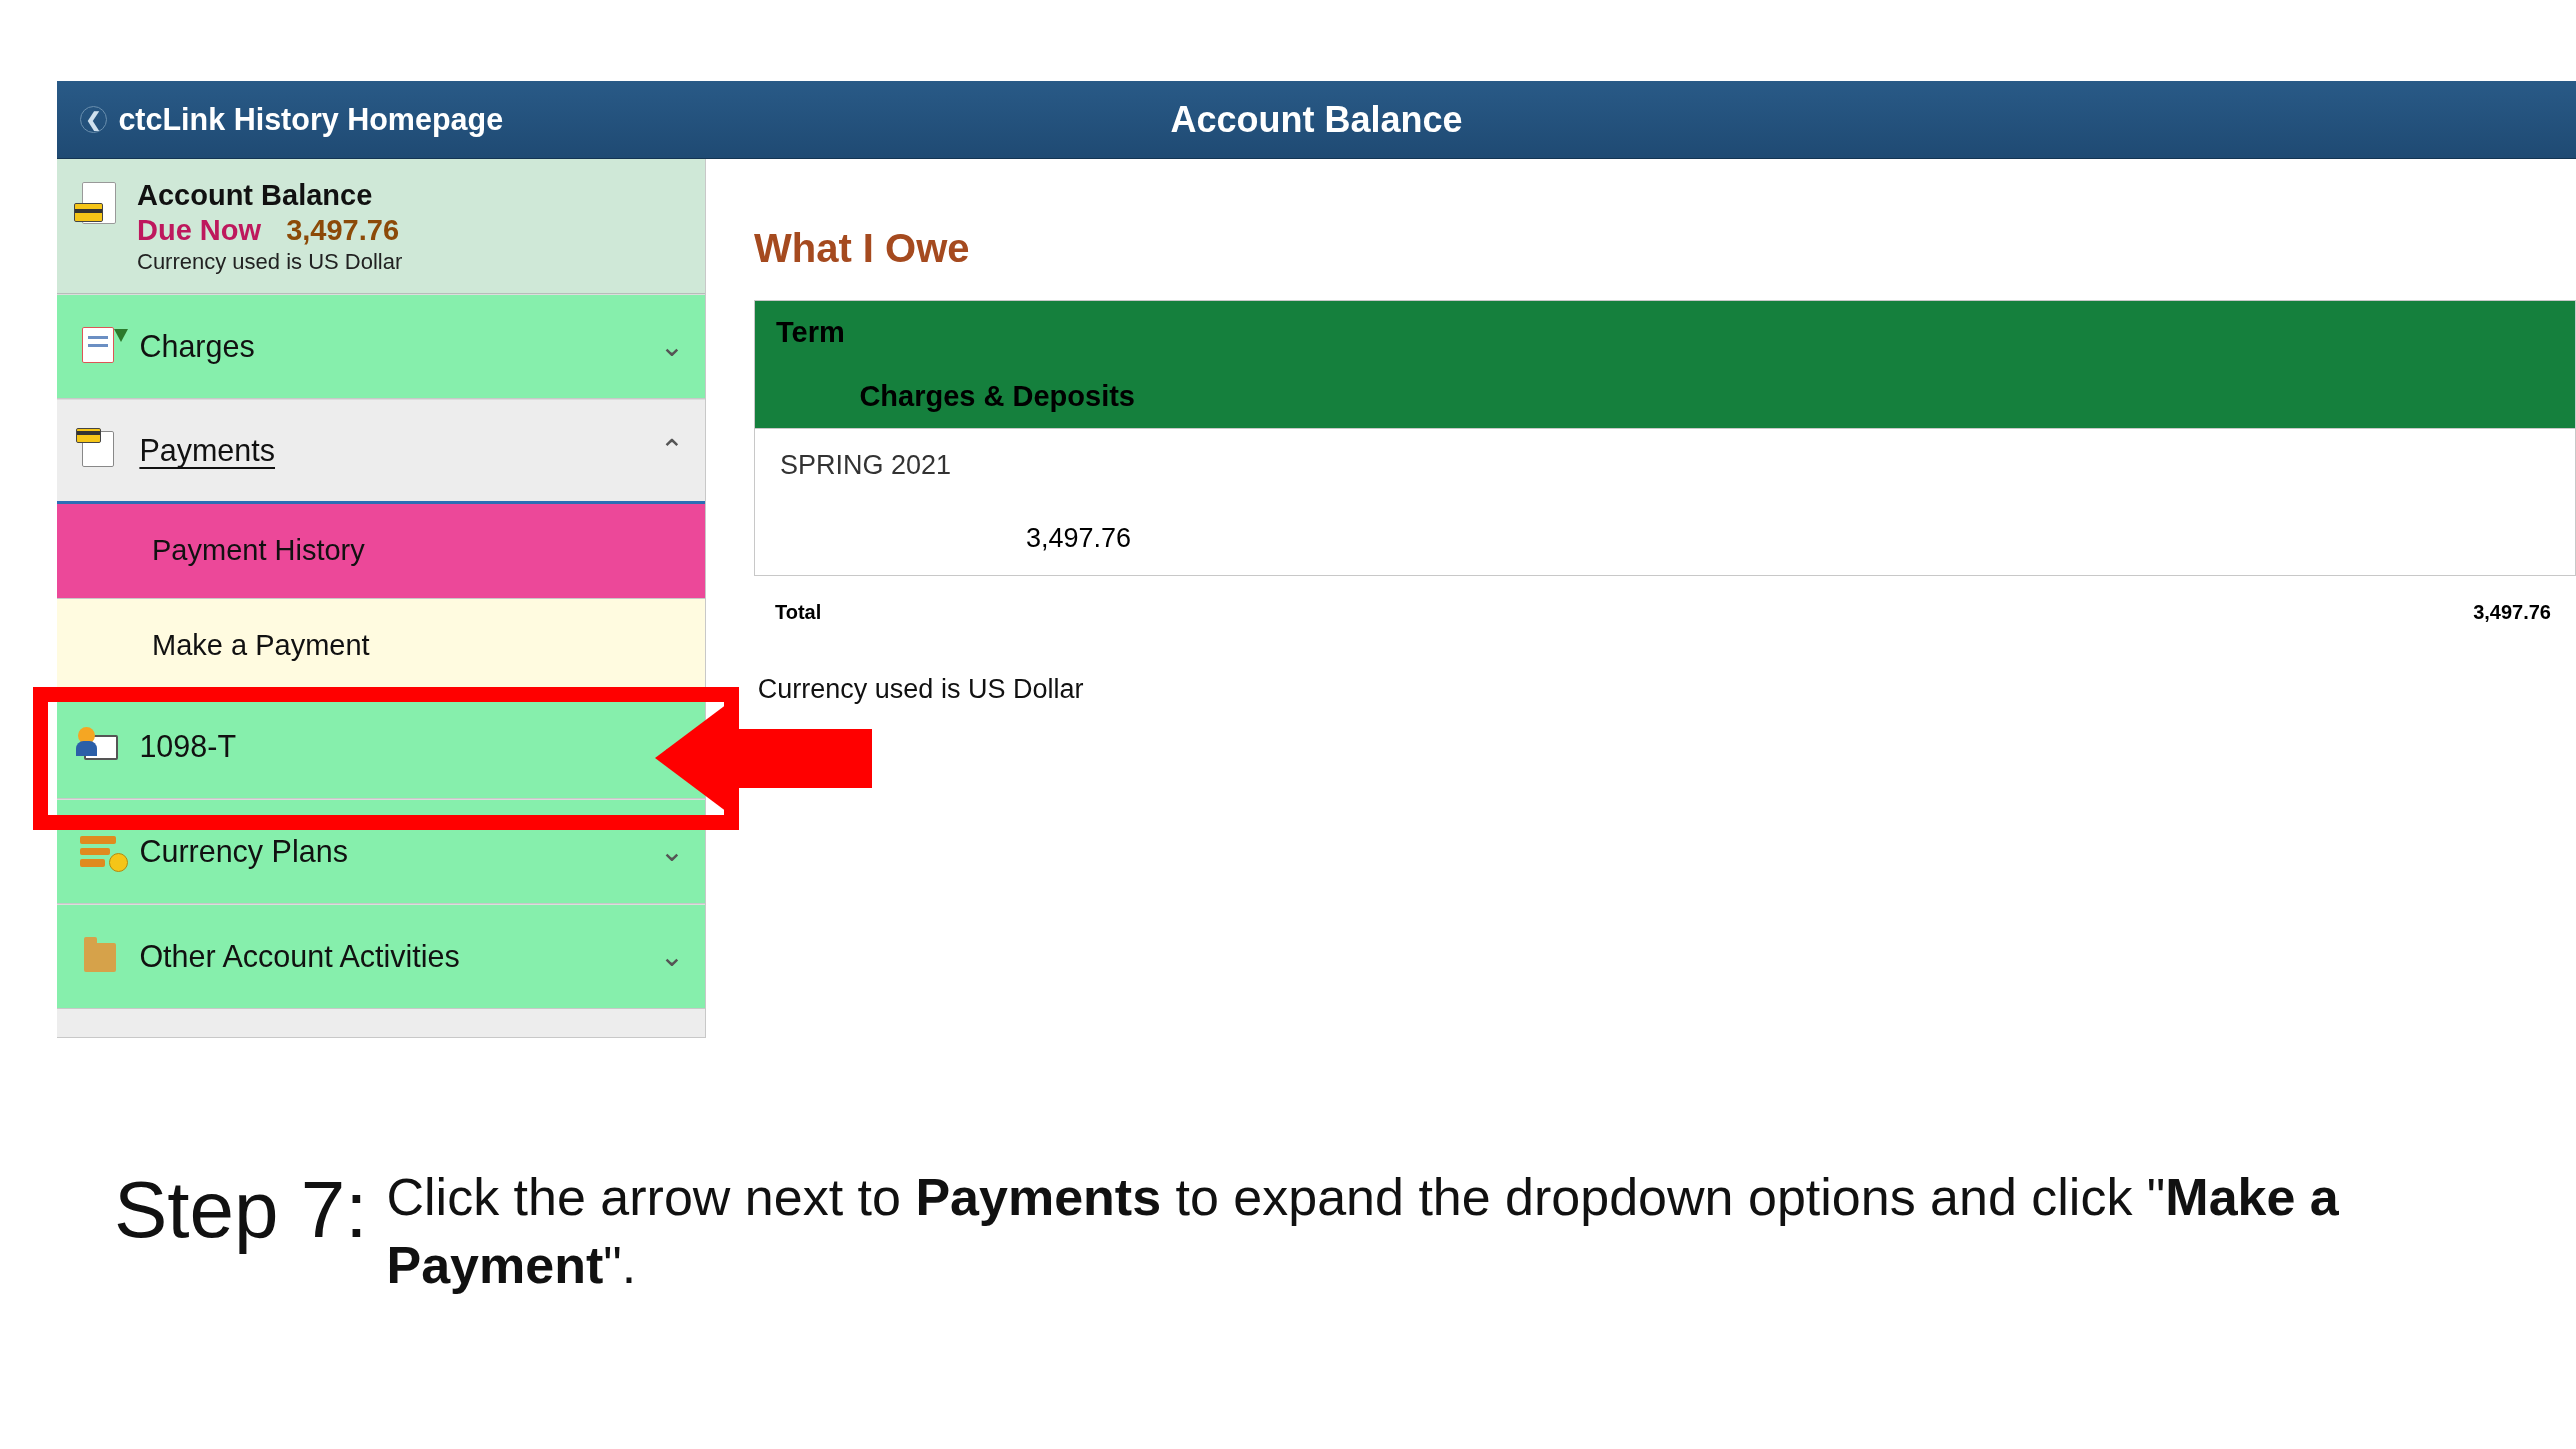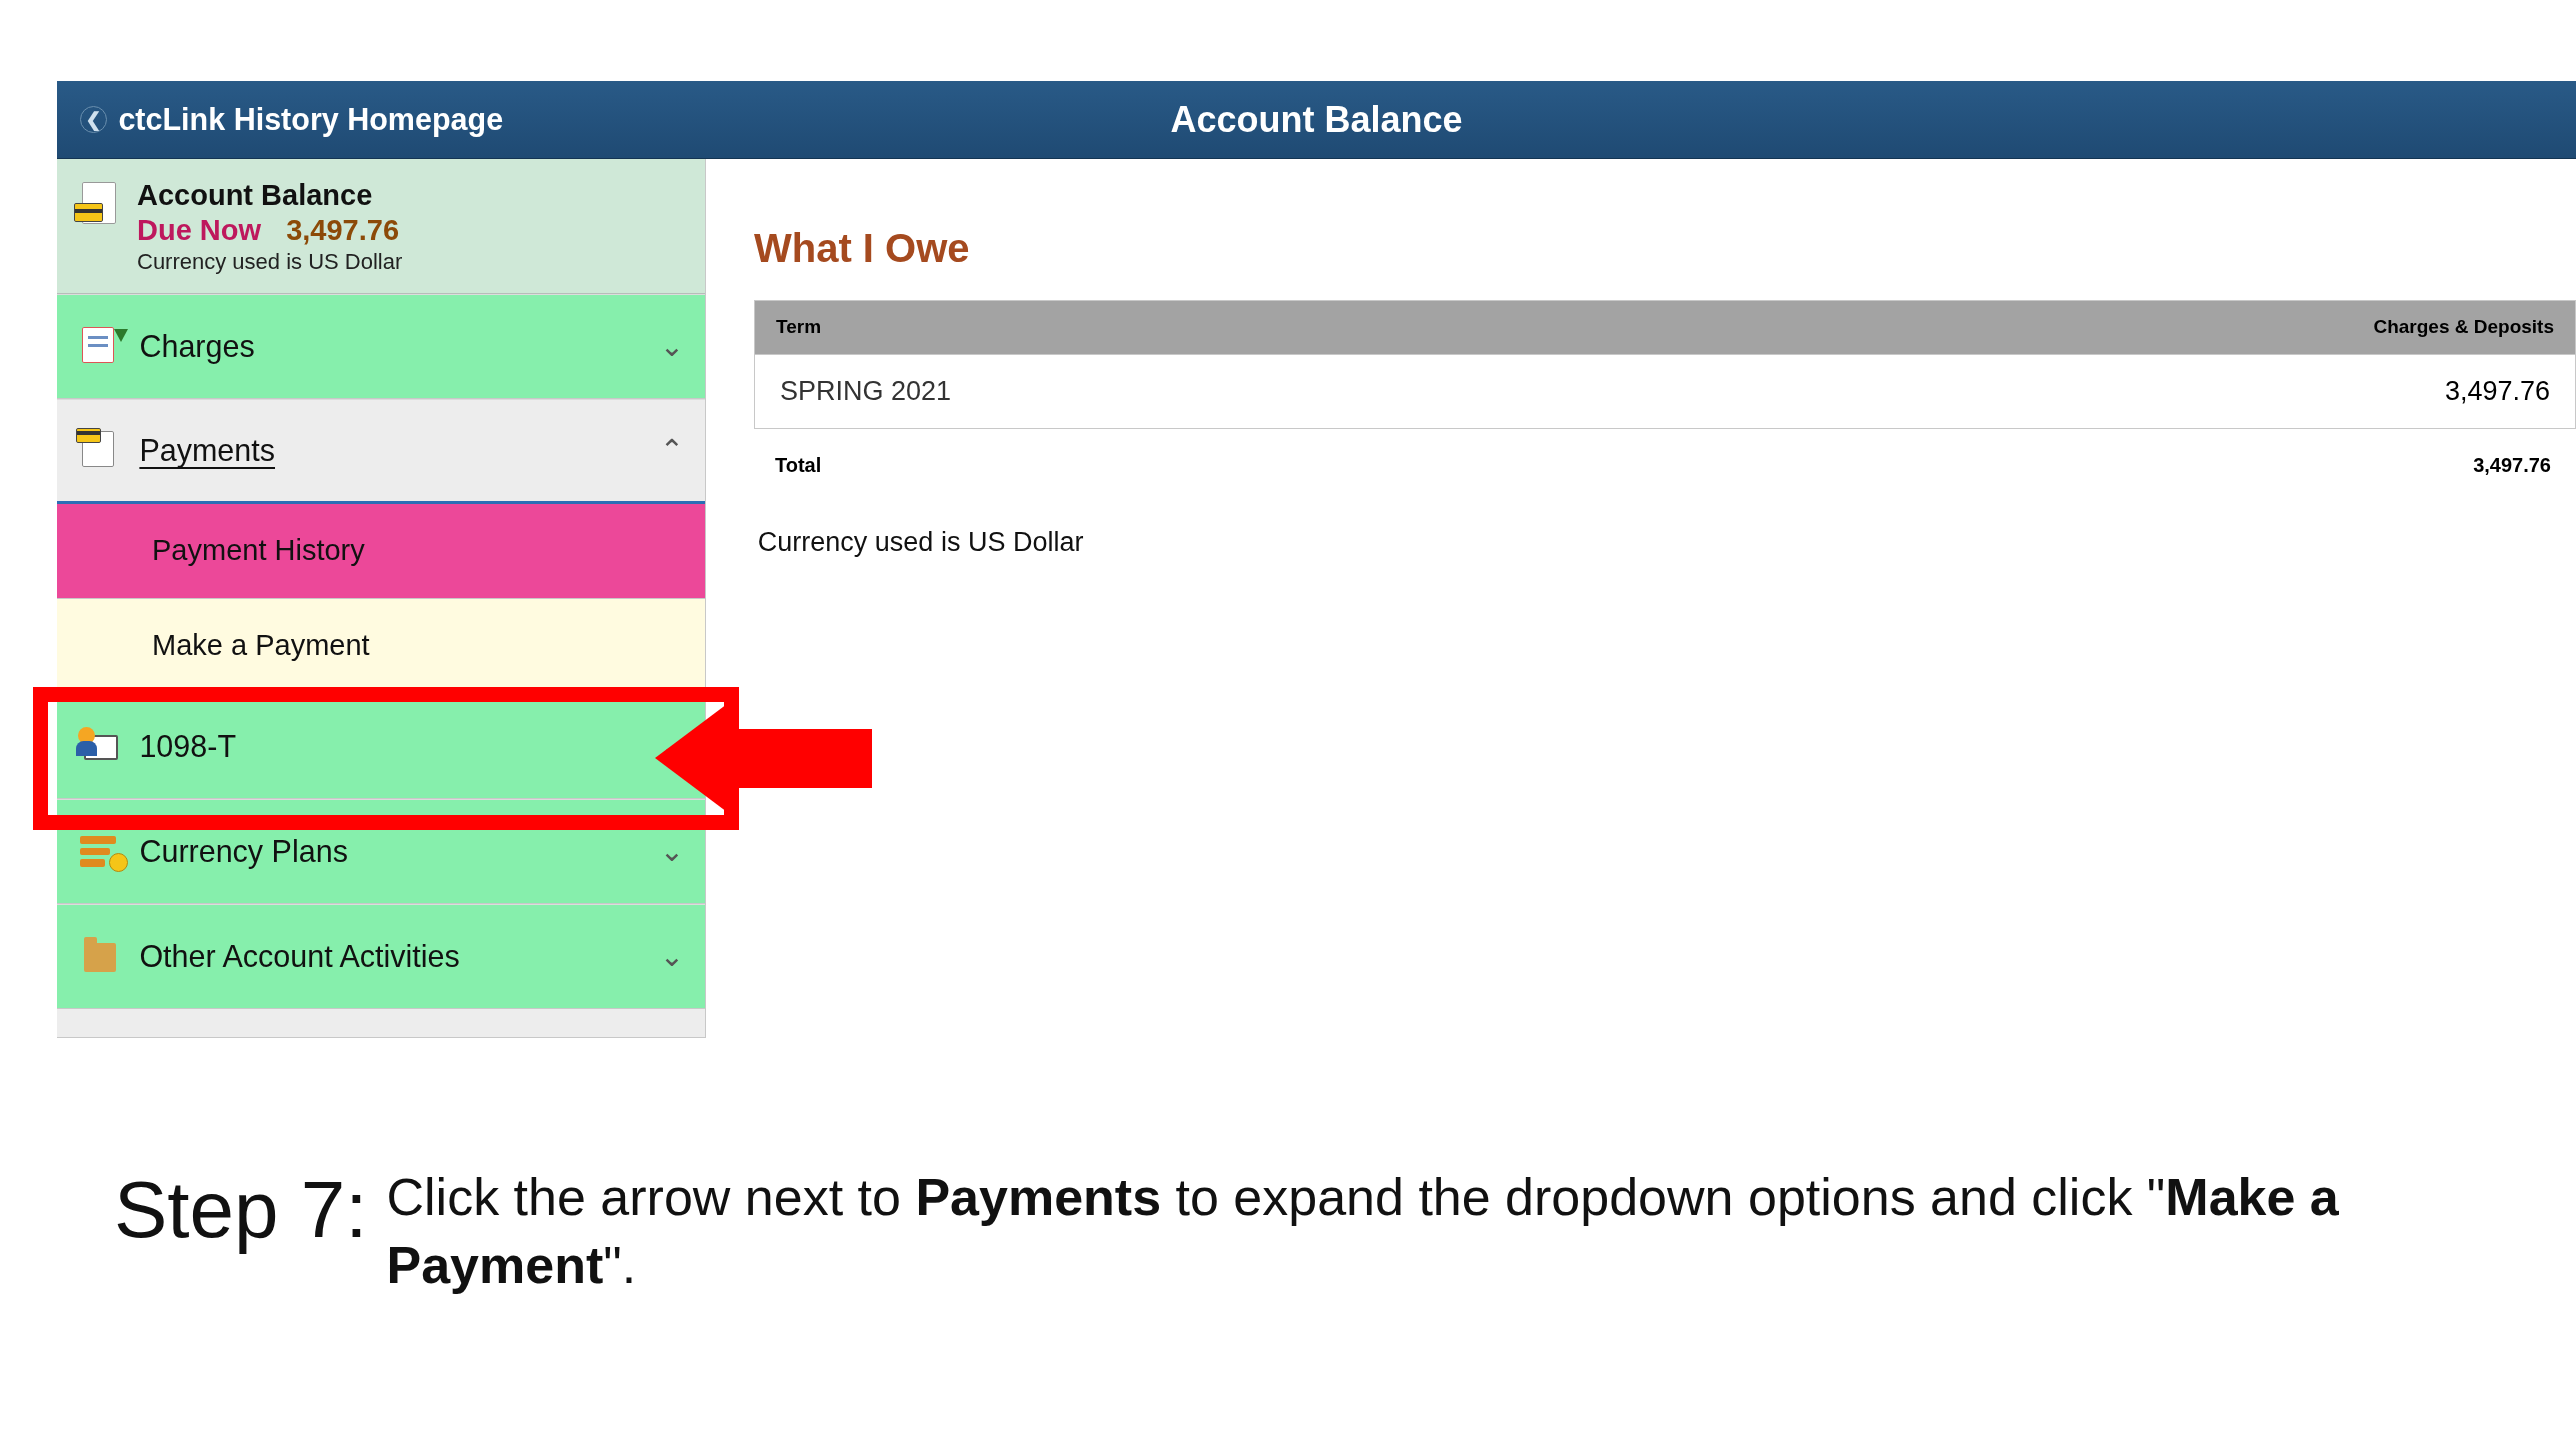--- a/index.html
+++ b/index.html
@@ -183,33 +183,35 @@
     color: #a54a1f;
     font-weight: bold;
     font-size: 40px;
     margin-bottom: 29px;
   }
   .owe-table {
     width: 100%;
   }
   .owe-header {
     display: flex;
-    background: #a3a3a3;
+    background: #15803d;
     border: 1.9px solid #c8c8c8;
     font-weight: bold;
-    font-size: 19px;
+    font-size: 29px;
+    flex-direction: column;
   }
   .owe-header .col-term { flex: 1; padding: 15.3px 21px; }
   .owe-header .col-amt { width: 401px; padding: 15.3px 21px; text-align: right; }
   .owe-row {
     display: flex;
     border-left: 1.9px solid #c8c8c8;
     border-right: 1.9px solid #c8c8c8;
     border-bottom: 1.9px solid #c8c8c8;
     font-size: 27px;
+    flex-direction: column;
   }
   .owe-row .col-term { flex: 1; padding: 21px 25px; color: #333; }
   .owe-row .col-amt { width: 401px; padding: 21px 25px; text-align: right; }
   .owe-total {
     display: flex;
     font-weight: bold;
     font-size: 20px;
     padding-top: 25px;
   }
   .owe-total .col-term { flex: 1; padding: 0 21px; }

